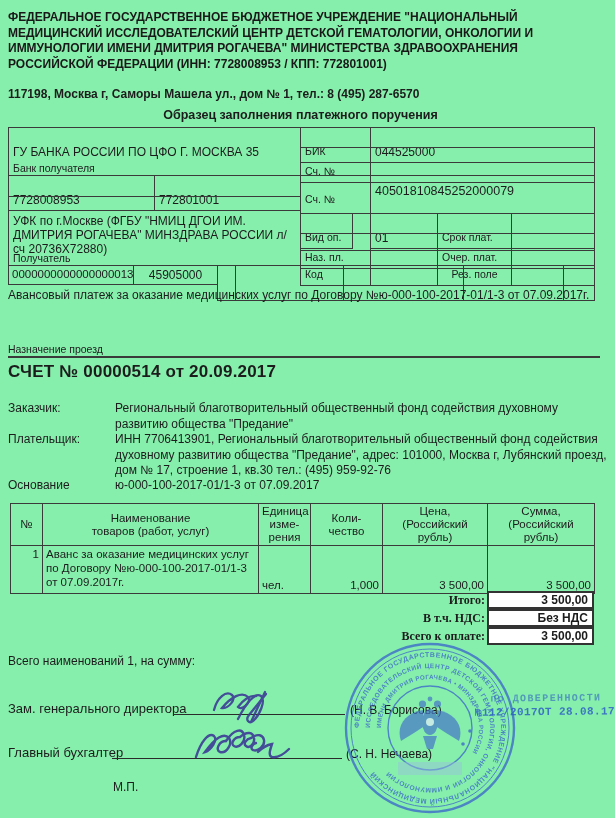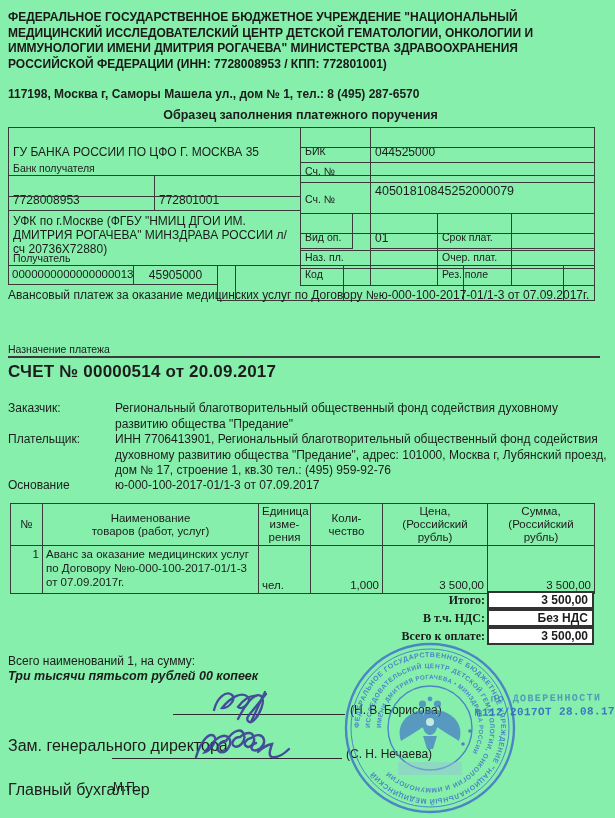--- a/index.html
+++ b/index.html
@@ -38,21 +38,21 @@
   table.items td { line-height:14px; }
   td.vt { vertical-align:top; } td.vb { vertical-align:bottom; }
   td.tr { text-align:right; }
 
   .totals-label { font-size:12px; font-weight:bold; text-align:right; width:200px;font-family:Liberation Serif, serif; }
   .totals-box { left:487px; width:107px; height:18px; border:2px solid #333; font-size:12px; font-weight:bold; text-align:right; padding:0 4px; line-height:15px; background:#fff; }
 
   .items-summary { left:8px; top:654px; font-size:12px; }
   .amount-words { left:8px; top:669px; font-size:12.5px; font-weight:bold; font-style:italic; }
 
-  .sig-label { left:8px; font-size:16px;margin-top:36px; }
+  .sig-label { left:8px; font-size:13px; }
   .sig-line { border-bottom:1.5px solid #2b2b2b; height:1px; }
   .sig-name { font-size:12px; }
   .mp { left:113px; top:780px; font-size:12px; }
 
   .overlay { left:0; top:0; width:615px; height:818px; pointer-events:none; }
 </style>
 </head>
 <body>
 
 <div class="page">
@@ -88,34 +88,34 @@
     <div class="pc small" style="left:429px;top:86px;width:75px;height:21px;">Срок плат.</div>
     <div class="pc" style="left:503px;top:86px;width:84px;height:21px;"></div>
 
     <div class="pc small" style="left:292px;top:106px;width:71px;height:18px;">Наз. пл.</div>
     <div class="pc" style="left:362px;top:106px;width:68px;height:18px;"></div>
     <div class="pc small" style="left:429px;top:106px;width:75px;height:18px;">Очер. плат.</div>
     <div class="pc" style="left:503px;top:106px;width:84px;height:18px;"></div>
 
     <div class="pc small" style="left:292px;top:123px;width:71px;height:16px;">Код</div>
     <div class="pc" style="left:362px;top:123px;width:68px;height:16px;"></div>
-    <div class="pc small" style="left:429px;top:123px;width:75px;height:16px;">Рез. поле</div>
+    <div class="pc small" style="left:429px;top:123px;width:75px;height:16px;text-align:center;">Рез. поле</div>
     <div class="pc" style="left:503px;top:123px;width:84px;height:16px;"></div>
 
     <div class="pc" style="left:0;top:138px;width:126px;height:20px;font-size:11.5px;padding:2px 3px;">00000000000000000130</div>
     <div class="pc" style="left:125px;top:138px;width:85px;height:20px;text-align:center;padding:2px 3px;">45905000</div>
     <div class="pc" style="left:209px;top:138px;width:19px;height:20px;"></div>
     <div class="pc" style="left:227px;top:138px;width:109px;height:20px;"></div>
     <div class="pc" style="left:335px;top:138px;width:121px;height:20px;"></div>
     <div class="pc" style="left:455px;top:138px;width:101px;height:20px;"></div>
     <div class="pc" style="left:555px;top:138px;width:32px;height:20px;"></div>
   </div>
 
   <div class="abs purpose">Авансовый платеж за оказание медицинских услуг по Договору №ю-000-100-2017-01/1-3 от 07.09.2017г.</div>
-  <div class="abs purpose-label">Назначение платежа</div>
+  <div class="abs purpose-label">Назначение проезд</div>
   <div class="abs purpose-rule"></div>
 
   <div class="abs invoice-title">СЧЕТ № 00000514 от 20.09.2017</div>
 
   <div class="abs info-label" style="top:401px;">Заказчик:</div>
   <div class="abs info-value" style="top:401px;">Региональный благотворительный общественный фонд содействия духовному развитию общества "Предание"</div>
   <div class="abs info-label" style="top:432px;">Плательщик:</div>
   <div class="abs info-value" style="top:432px;">ИНН 7706413901, Региональный благотворительный общественный фонд содействия духовному развитию общества "Предание", адрес: 101000, Москва г, Лубянский проезд, дом № 17, строение 1, кв.30 тел.: (495) 959-92-76</div>
   <div class="abs info-label" style="top:478px;">Основание</div>
   <div class="abs info-value" style="top:478px;">ю-000-100-2017-01/1-3 от 07.09.2017</div>
@@ -158,21 +158,20 @@
     </table>
 
   <div class="abs totals-label" style="left:285px;top:593px;">Итого:</div>
   <div class="abs totals-box" style="top:591px;">3 500,00</div>
   <div class="abs totals-label" style="left:285px;top:611px;">В т.ч. НДС:</div>
   <div class="abs totals-box" style="top:609px;">Без НДС</div>
   <div class="abs totals-label" style="left:285px;top:629px;">Всего к оплате:</div>
   <div class="abs totals-box" style="top:627px;">3 500,00</div>
 
   <div class="abs items-summary">Всего наименований 1, на сумму:</div>
-  <div class="abs amount-words">Три тысячи пятьсот рублей 00 копеек</div>
 
   <div class="abs sig-label" style="top:701px;">Зам. генерального директора</div>
   <div class="abs sig-line" style="left:173px;top:714px;width:172px;"></div>
   <div class="abs sig-name" style="left:350px;top:703px;">(Н. В. Борисова)</div>
 
   <div class="abs sig-label" style="top:745px;">Главный бухгалтер</div>
   <div class="abs sig-line" style="left:112px;top:758px;width:230px;"></div>
   <div class="abs sig-name" style="left:346px;top:747px;">(С. Н. Нечаева)</div>
 
   <div class="abs mp">М.П.</div>

